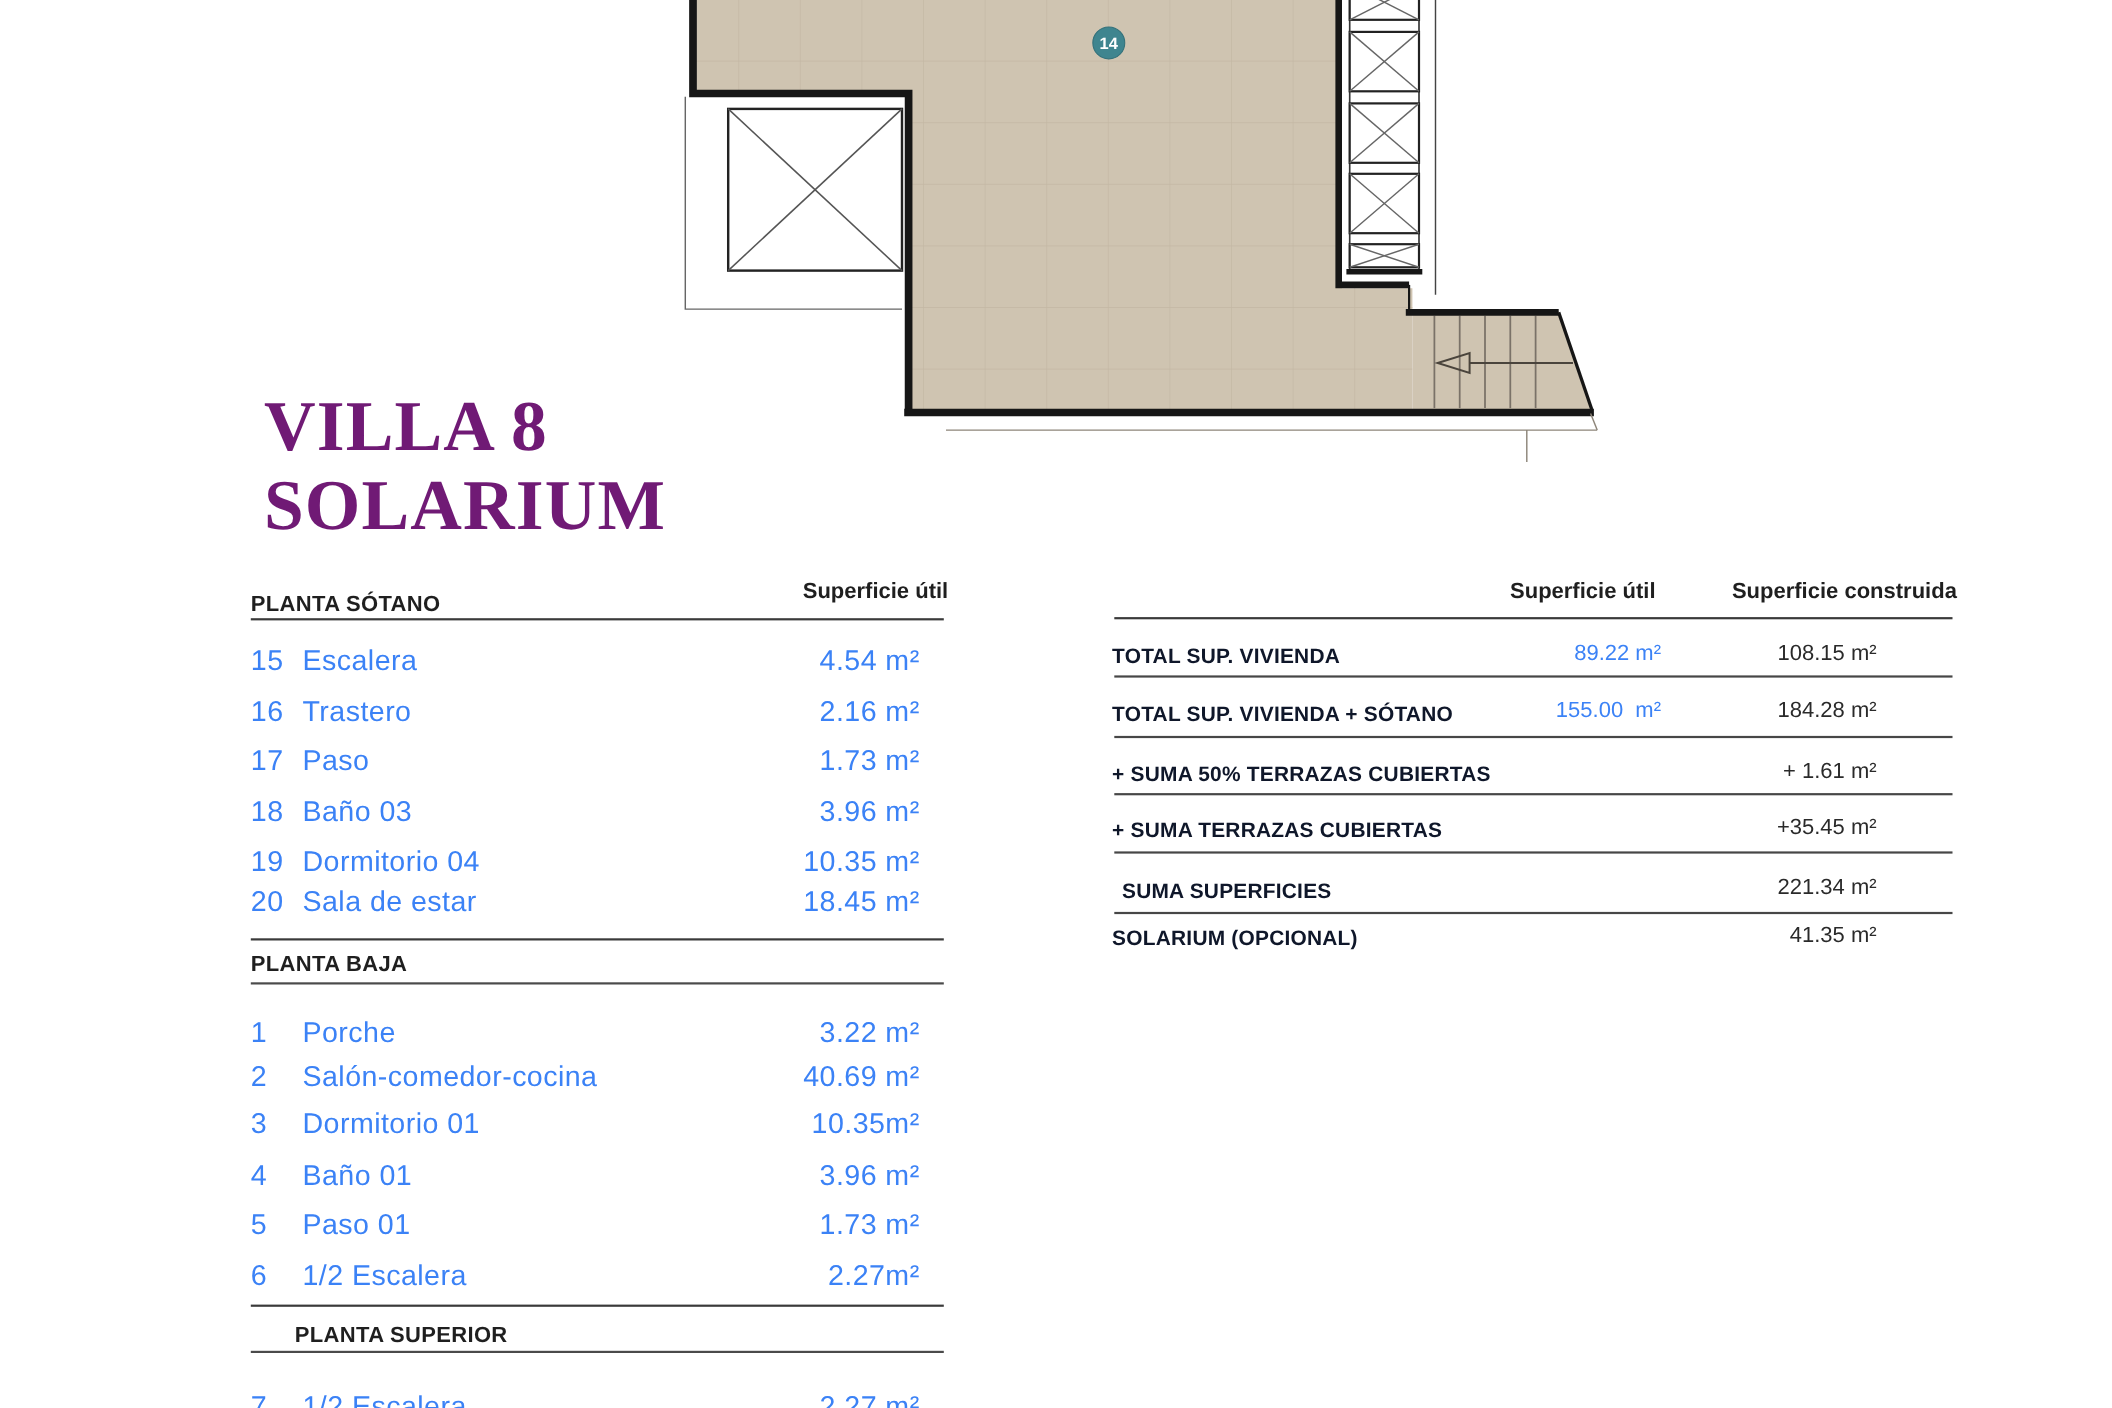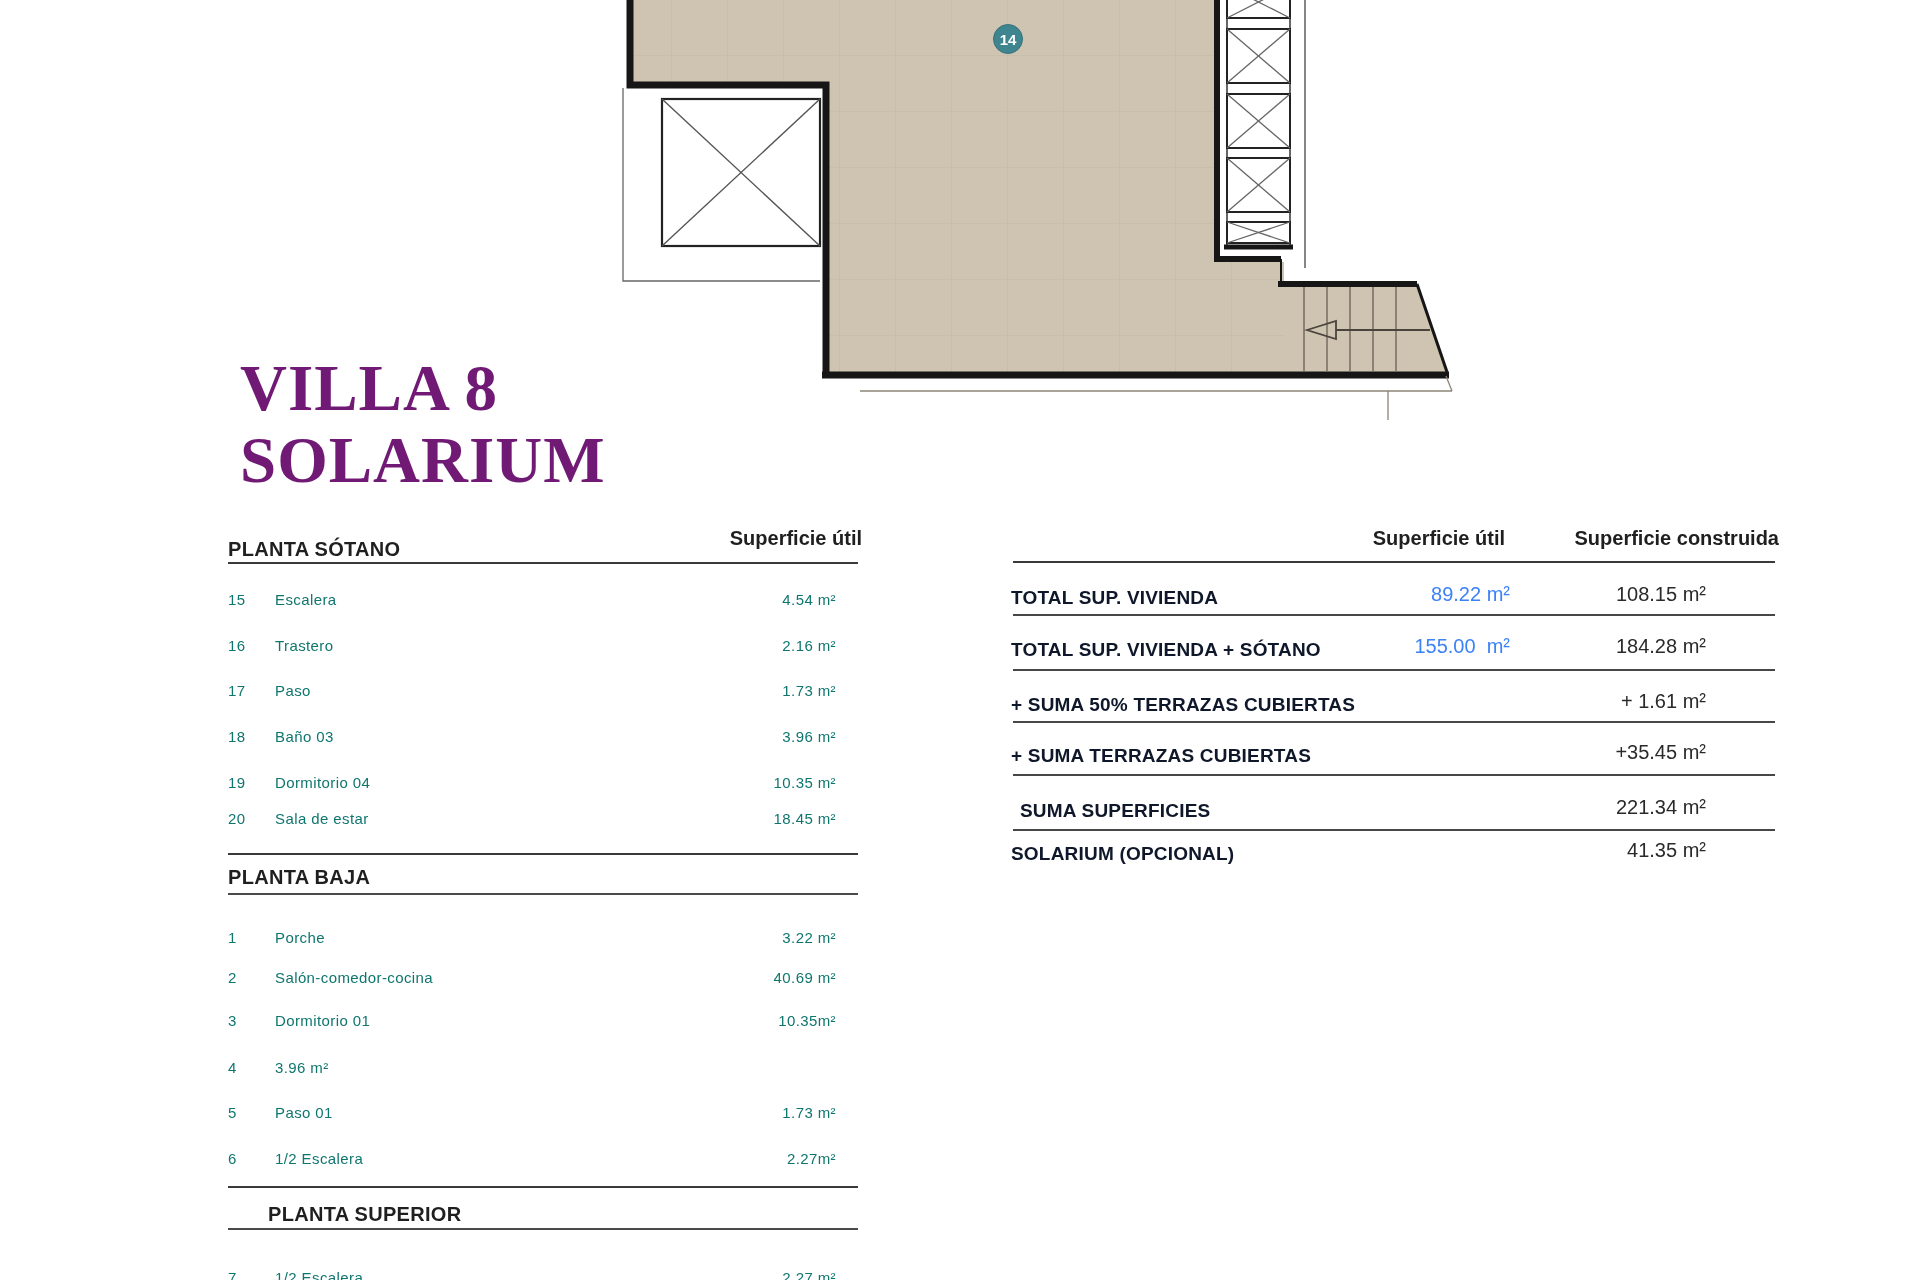--- a/index.html
+++ b/index.html
@@ -5,22 +5,22 @@
   html,body{margin:0;padding:0;background:#ffffff;}
   .page{position:relative;width:1920px;height:1280px;background:#ffffff;overflow:hidden;
         font-family:"Liberation Sans", sans-serif;color:#202020;}
   .plan{position:absolute;left:600px;top:0;width:900px;height:430px;}
   .title{position:absolute;left:240px;top:352px;font-family:"Liberation Serif", serif;
          font-weight:bold;font-size:65px;line-height:72px;color:#701a75;letter-spacing:1px;}
   .section-h{position:absolute;left:228px;font-size:20px;font-weight:bold;letter-spacing:.3px;color:#1f1f1f;}
   .area-h{position:absolute;left:228px;width:634px;text-align:right;font-size:20px;font-weight:bold;color:#1f1f1f;}
   .hline{position:absolute;background:#3a3a3a;height:2px;}
   .thinline{position:absolute;background:#4a4a4a;height:1.5px;}
-  .lrow{position:absolute;left:228px;width:608px;display:flex;font-size:15px;letter-spacing:.4px;
-        line-height:24px;color:#0f766e;}
+  .lrow{position:absolute;left:228px;width:608px;display:flex;font-size:26px;letter-spacing:.4px;
+        line-height:24px;color:#3b82f6;}
   .lrow .num{width:47px;flex:none;}
   .lrow .lbl{flex:1;}
   .lrow .val{flex:none;}
   .rtable{position:absolute;left:1011px;top:0;width:768px;height:900px;}
   .rtable .colh{position:absolute;top:527px;font-size:20px;font-weight:bold;color:#1f1f1f;}
   .rtable .colh.c1{right:274px;}
   .rtable .colh.c2{right:0px;}
   .rrow{position:absolute;left:0;width:768px;height:26px;}
   .rrow .rlbl{position:absolute;left:0;top:0;font-size:19px;font-weight:bold;letter-spacing:.2px;color:#0f172a;}
   .rrow.indent .rlbl{left:9px;}
@@ -167,20 +167,21 @@
     <span class="lbl">Salón-comedor-cocina</span>
     <span class="val">40.69 m²</span>
   </div>
   <div class="lrow" style="top:1009px;">
     <span class="num">3</span>
     <span class="lbl">Dormitorio 01</span>
     <span class="val">10.35m²</span>
   </div>
   <div class="lrow" style="top:1056px;">
     <span class="num">4</span>
+    <span class="lbl">Baño 01</span>
     <span class="val">3.96 m²</span>
   </div>
   <div class="lrow" style="top:1101px;">
     <span class="num">5</span>
     <span class="lbl">Paso 01</span>
     <span class="val">1.73 m²</span>
   </div>
   <div class="lrow" style="top:1147px;">
     <span class="num">6</span>
     <span class="lbl">1/2 Escalera</span>

